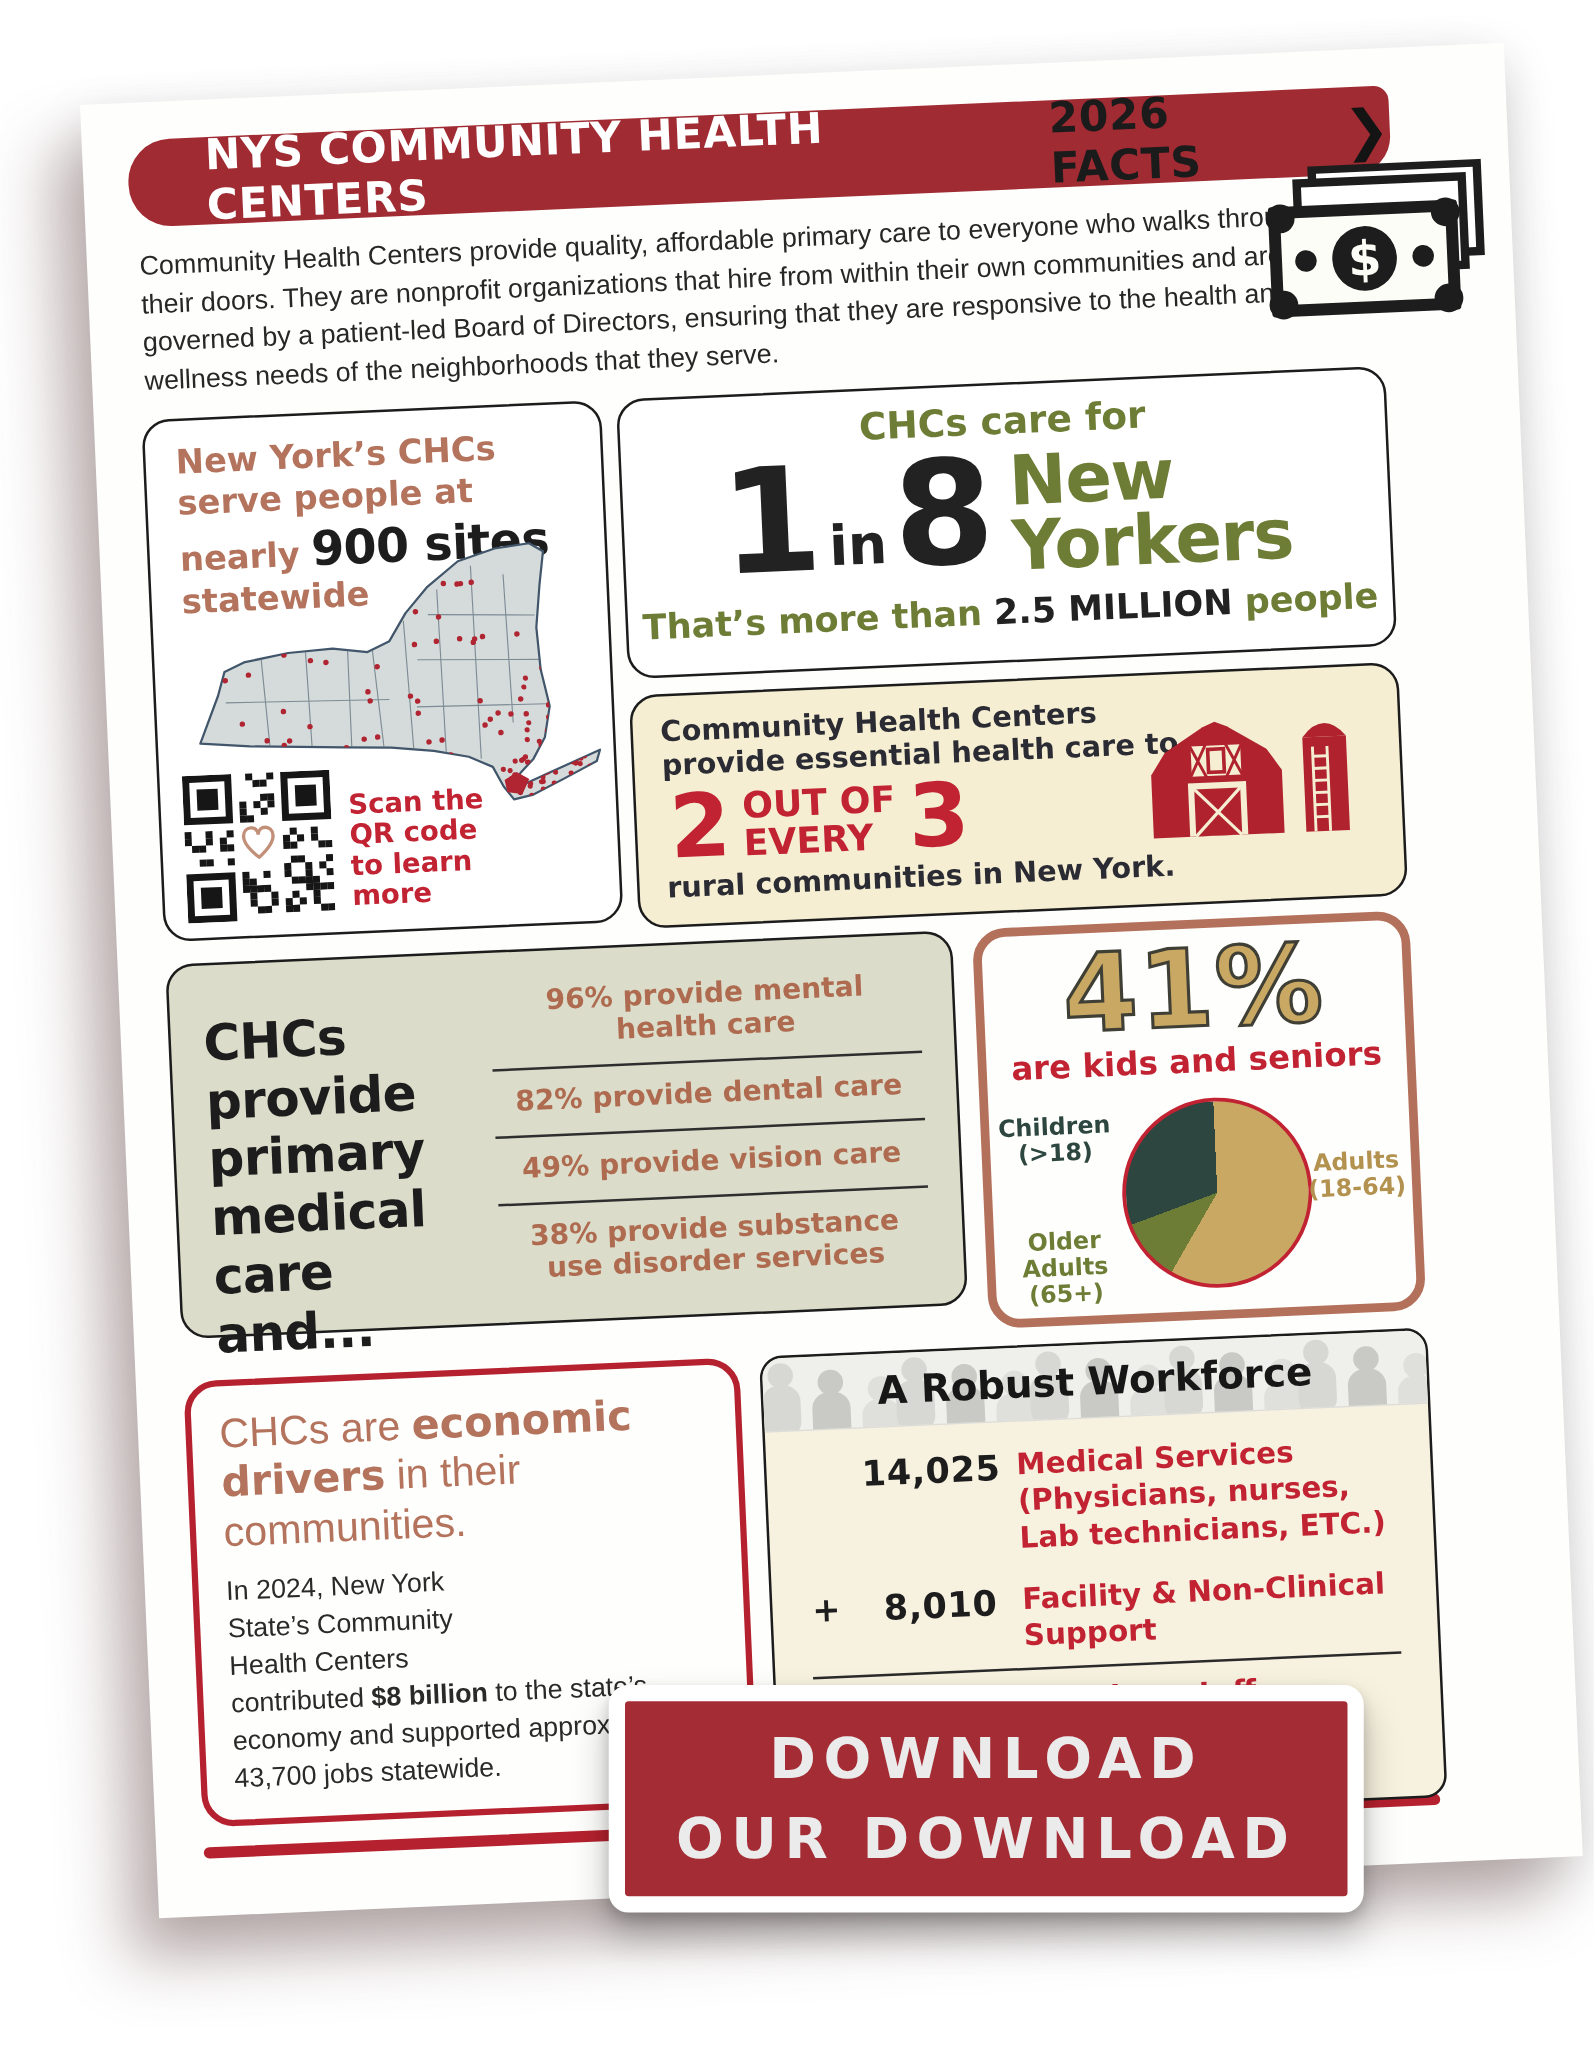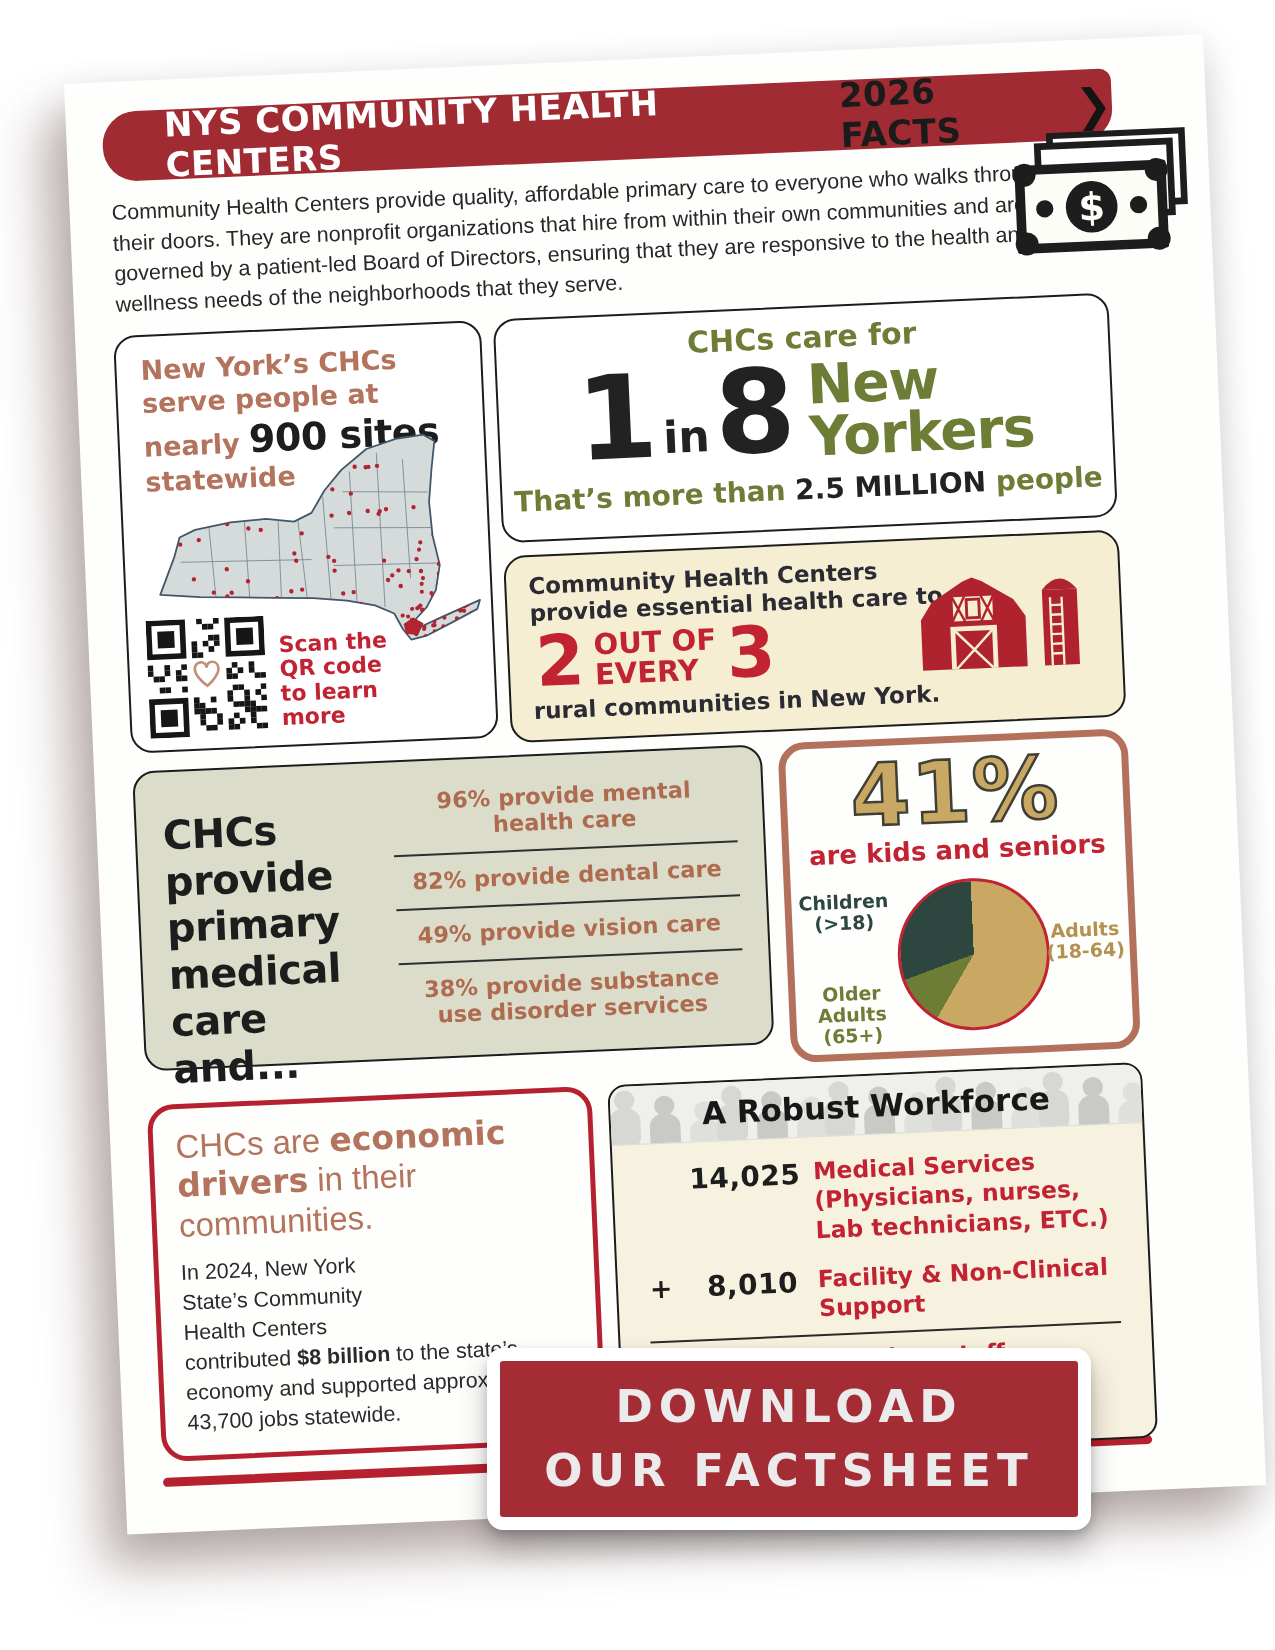--- a/index.html
+++ b/index.html
@@ -538,14 +538,14 @@
         <div class="wf-op">=</div>
         <div class="wf-val">22,035</div>
         <div class="wf-label">Full time staff</div>
       </div>
     </div>
   </div>
 </div>
 
 <div class="download-btn">
   <div>DOWNLOAD</div>
-  <div>OUR FACTSHEET</div>
+  <div>OUR DOWNLOAD</div>
 </div>
 
 </body></html>

